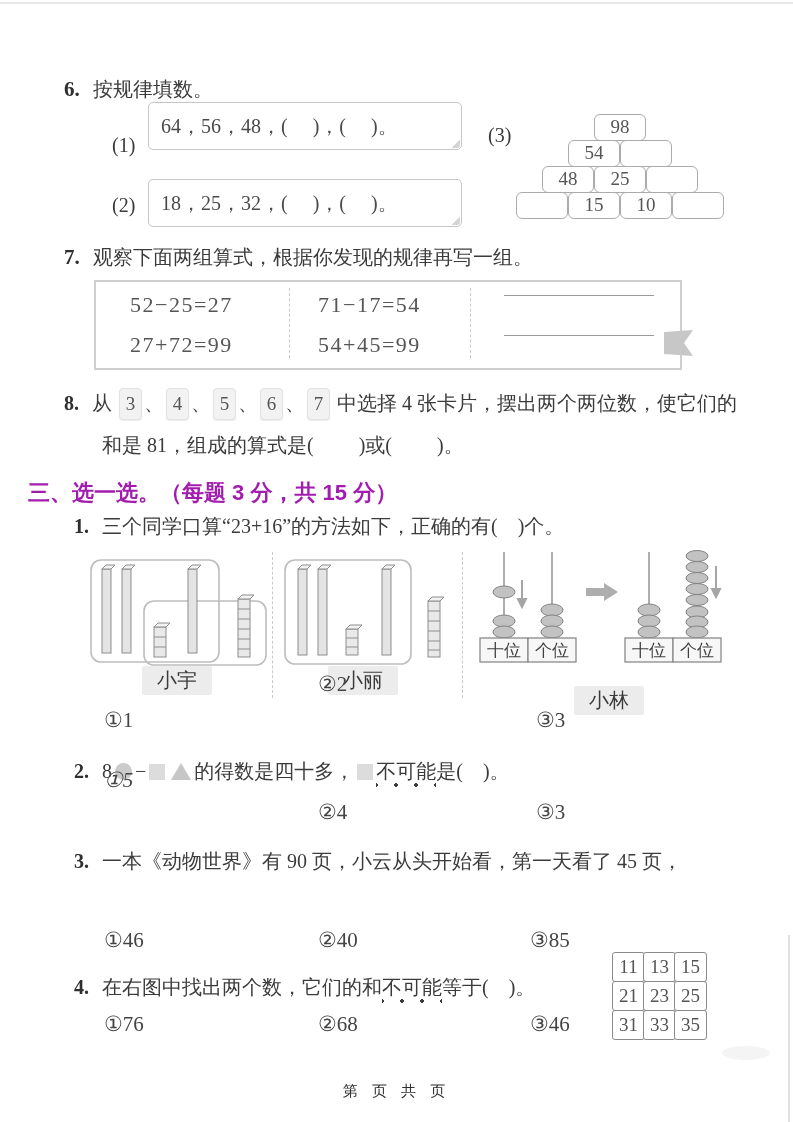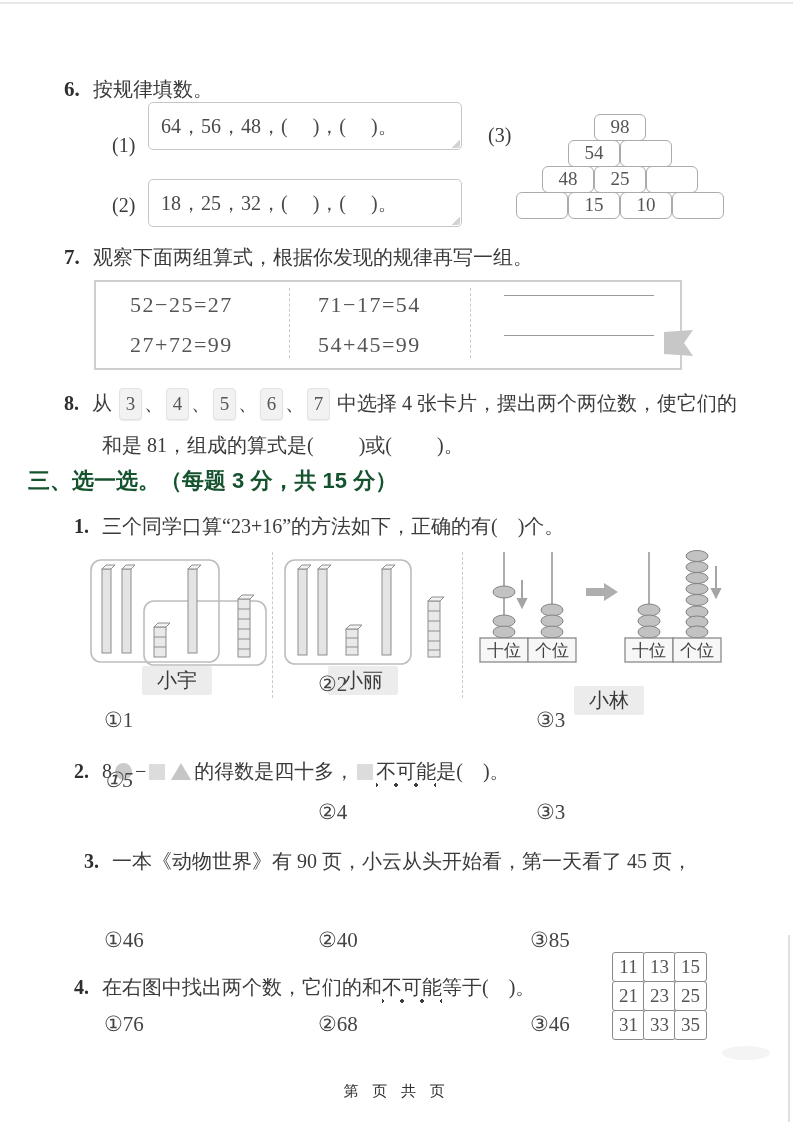--- a/index.html
+++ b/index.html
@@ -19,37 +19,37 @@
               background:linear-gradient(135deg,transparent 55%,#d4d4d4 55%);border-radius:0 0 3px 0;}
   .pyr-cell{position:absolute;width:50px;height:25px;border:1.5px solid #ababab;border-radius:6px;
             background:#fff;text-align:center;font-size:19px;line-height:24px;color:#555;}
   .eq{position:absolute;font-size:22px;color:#555;letter-spacing:1.5px;}
   .eq-box{position:absolute;border:2px solid #cfcfcf;background:#fff;}
   .dash-v{position:absolute;border-left:1.5px dashed #c9c9c9;}
   .write-line{position:absolute;border-bottom:1.5px solid #9a9a9a;}
   .card{display:inline-block;min-width:15px;text-align:center;background:#f2f2f2;
         border:1px solid #e2e2e2;border-radius:4px;padding:0 3px;margin:0 2px;
         box-shadow:0 1px 1px rgba(0,0,0,.08);font-size:19px;color:#555;}
-  .sec-head{font-family:"Liberation Sans",sans-serif;font-weight:bold;font-size:22px;color:#14532d;}
+  .sec-head{font-family:"Liberation Sans",sans-serif;font-weight:bold;font-size:22px;color:#a21caf;margin-top:12px;}
   .option{position:absolute;font-size:21px;color:#444;}
   .panel-label{position:absolute;background:#ececec;text-align:center;font-size:20px;
                color:#3a3a3a;padding:1px 6px;border-radius:2px;}
   .shape-circle{display:inline-block;width:17px;height:17px;border-radius:50%;background:#cbcbcb;
                 vertical-align:-2px;margin:0 3px;}
   .shape-square{display:inline-block;width:16px;height:16px;background:#dcdcdc;
                 vertical-align:-2px;margin:0 3px;}
   .shape-triangle{display:inline-block;width:0;height:0;border-left:10px solid transparent;
                 border-right:10px solid transparent;border-bottom:17px solid #c6c6c6;
                 vertical-align:-2px;margin:0 3px;}
   .emph{background-image:radial-gradient(circle,#3b3b3b 1.6px,transparent 1.8px);
         background-size:20px 6px;background-position:10px bottom;background-repeat:repeat-x;
         padding-bottom:6px;}
   .grid-cell{position:absolute;width:31px;height:28px;border:1.2px solid #8a8a8a;border-radius:3px;
              background:#fff;text-align:center;font-size:19px;line-height:28px;color:#555;}
-  .footer{position:absolute;width:100%;text-align:center;font-family:Liberation Serif, serif;
+  .footer{position:absolute;width:100%;text-align:center;font-family:Liberation Sans, sans-serif;
           font-size:15px;color:#2f2f2f;letter-spacing:5px;}
   svg text{font-family:"Liberation Serif",serif;}
 </style>
 </head>
 <body>
 
 <div class="page">
   <div class="scan-top"></div>
   <div class="scan-right"></div>
   <div class="smudge"></div>
@@ -227,21 +227,21 @@
   <div class="option" style="left:536px;top:708px;">③3</div>
 
   <div class="abs qtext" style="left:74px;top:756px;">
     <span class="qnum">2.</span>
     <span>8</span><span class="shape-circle"></span><span>−</span><span class="shape-square"></span><span class="shape-triangle"></span><span>的得数是四十多，</span><span class="shape-square"></span><span class="emph">不可能</span><span>是(&nbsp;&nbsp;&nbsp;&nbsp;)。</span>
   </div>
   <div class="option" style="left:104px;top:768px;font-style:italic;">①5</div>
   <div class="option" style="left:318px;top:800px;">②4</div>
   <div class="option" style="left:536px;top:800px;">③3</div>
 
-  <div class="abs qtext" style="left:84px;top:846px;">
+  <div class="abs qtext" style="left:74px;top:846px;">
     <span class="qnum">3.</span>
     <span>一本《动物世界》有 90 页，小云从头开始看，第一天看了 45 页，</span>
   </div>
   <div class="option" style="left:104px;top:928px;">①46</div>
   <div class="option" style="left:318px;top:928px;">②40</div>
   <div class="option" style="left:530px;top:928px;">③85</div>
 
   <div class="abs qtext" style="left:74px;top:972px;">
     <span class="qnum">4.</span>
     <span>在右图中找出两个数，它们的和</span><span class="emph">不可能</span><span>等于(&nbsp;&nbsp;&nbsp;&nbsp;)。</span>

